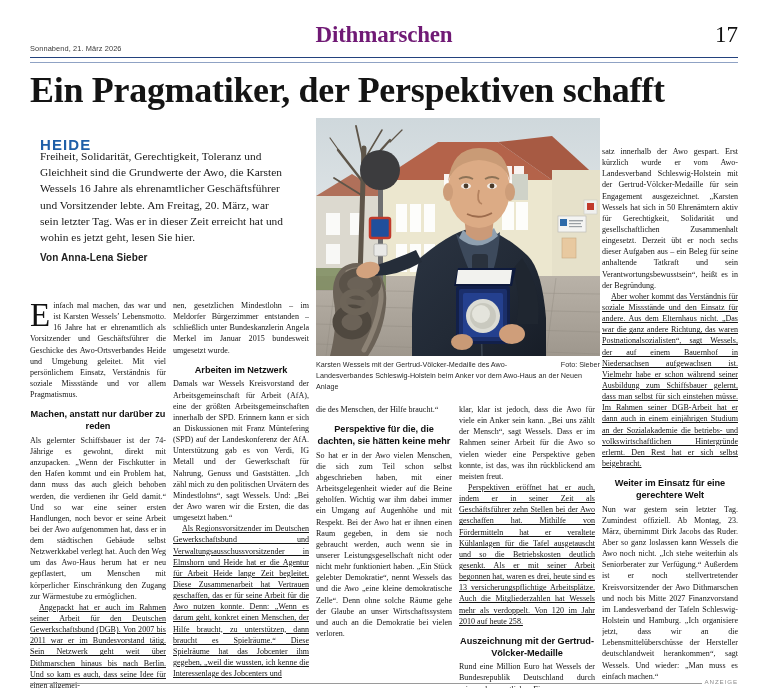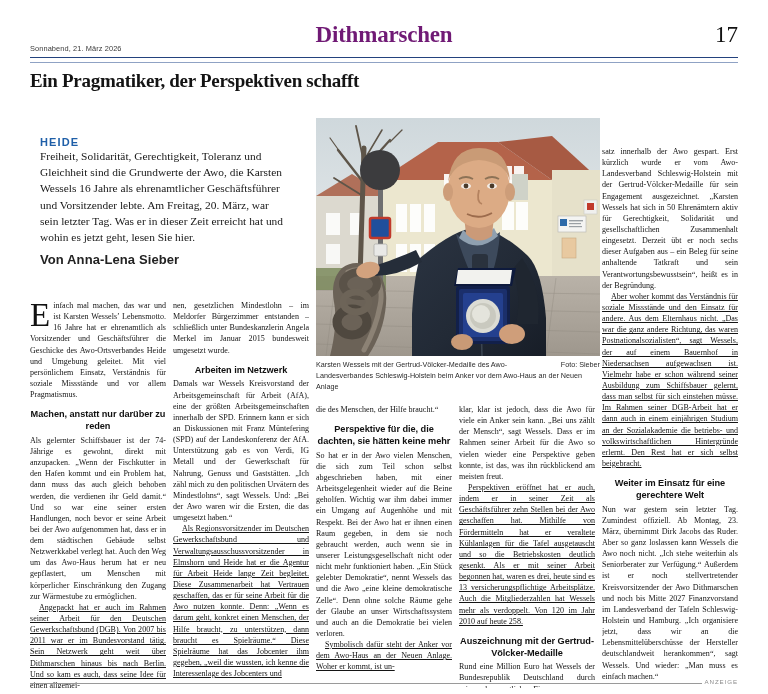--- a/index.html
+++ b/index.html
@@ -73,54 +73,54 @@
   }
 
   
   .headline {
     position: absolute;
     left: 30px;
     top: 70px;
     width: 708px;
     font-family: "Liberation Serif", serif;
     font-weight: bold;
-    font-size: 19px;
+    font-size: 36px;
     line-height: 1.12;
     letter-spacing: -0.3px;
     color: #141414;
   }
 
   
   .kicker {
     position: absolute;
     left: 40px;
     top: 136px;
     font-family: "Liberation Sans", sans-serif;
     font-weight: bold;
-    font-size: 11px;
+    font-size: 15px;
     letter-spacing: 1.1px;
     color: #1f5fa8;
   }
   .lead {
     position: absolute;
     left: 40px;
     top: 148px;
     width: 246px;
     font-family: "Liberation Serif", serif;
     font-size: 11.4px;
     line-height: 1.42;
     color: #171717;
   }
   .byline {
     position: absolute;
     left: 40px;
     top: 252px;
     font-family: "Liberation Sans", sans-serif;
     font-weight: bold;
-    font-size: 13px;
+    font-size: 10px;
     letter-spacing: 0.1px;
     color: #222;
   }
 
   
   .photo {
     position: absolute;
     left: 316px;
     top: 118px;
     width: 284px;
@@ -385,21 +385,20 @@
     <p>nen, gesetzlichen Mindestlohn – im Meldorfer Bürgerzimmer entstanden – schließlich unter Bundeskanzlerin Angela Merkel im Januar 2015 bundesweit umgesetzt wurde.</p>
     <h3>Arbeiten im Netzwerk</h3>
     <p>Damals war Wessels Kreisvorstand der Arbeitsgemeinschaft für Arbeit (AfA), eine der größten Arbeitsgemeinschaften innerhalb der SPD. Erinnern kann er sich an Diskussionen mit Franz Müntefering (SPD) auf der Landeskonferenz der AfA. Unterstützung gab es von Verdi, IG Metall und der Gewerkschaft für Nahrung, Genuss und Gaststätten. „Ich zähl mich zu den politischen Urvätern des Mindestlohns“, sagt Wessels. Und: „Bei der Awo waren wir die Ersten, die das umgesetzt haben.“</p>
     <p>Als Regionsvorsitzender im Deutschen Gewerkschaftsbund und Verwaltungsausschussvorsitzender in Elmshorn und Heide hat er die Agentur für Arbeit Heide lange Zeit begleitet. Diese Zusammenarbeit hat Vertrauen geschaffen, das er für seine Arbeit für die Awo nutzen konnte. Denn: „Wenn es darum geht, konkret einen Menschen, der Hilfe braucht, zu unterstützen, dann braucht es Spielräume.“ Diese Spielräume hat das Jobcenter ihm gegeben, „weil die wussten, ich kenne die Interessenlage des Jobcenters und</p>
   </div>
 
   <div class="col col-3">
     <p>die des Menschen, der Hilfe braucht.“</p>
     <h3>Perspektive für die, die dachten, sie hätten keine mehr</h3>
     <p>So hat er in der Awo vielen Menschen, die sich zum Teil schon selbst abgeschrieben haben, mit einer Arbeitsgelegenheit wieder auf die Beine geholfen. Wichtig war ihm dabei immer ein Umgang auf Augenhöhe und mit Respekt. Bei der Awo hat er ihnen einen Raum gegeben, in dem sie noch gebraucht werden, auch wenn sie in unserer Leistungsgesellschaft nicht oder nicht mehr funktioniert haben. „Ein Stück gelebter Demokratie“, nennt Wessels das und die Awo „eine kleine demokratische Zelle“. Denn ohne solche Räume gehe der Glaube an unser Wirtschaftssystem und auch an die Demokratie bei vielen verloren.</p>
-    <p>Symbolisch dafür steht der Anker vor dem Awo-Haus an der Neuen Anlage. Woher er kommt, ist un-</p>
   </div>
 
   <div class="col col-4">
     <p>klar, klar ist jedoch, dass die Awo für viele ein Anker sein kann. „Bei uns zählt der Mensch“, sagt Wessels. Dass er im Rahmen seiner Arbeit für die Awo so vielen wieder eine Perspektive geben konnte, ist das, was ihn rückblickend am meisten freut.</p>
     <p>Perspektiven eröffnet hat er auch, indem er in seiner Zeit als Geschäftsführer zehn Stellen bei der Awo geschaffen hat. Mithilfe von Fördermitteln hat er veraltete Kühlanlagen für die Tafel ausgetauscht und so die Betriebskosten deutlich gesenkt. Als er mit seiner Arbeit begonnen hat, waren es drei, heute sind es 13 versicherungspflichtige Arbeitsplätze. Auch die Mitgliederzahlen hat Wessels mehr als verdoppelt. Von 120 im Jahr 2010 auf heute 258.</p>
     <h3>Auszeichnung mit der Gertrud-Völcker-Medaille</h3>
     <p>Rund eine Million Euro hat Wessels der Bundesrepublik Deutschland durch seinen ehrenamtlichen Ein-</p>
   </div>
 
   <div class="col col-5">

